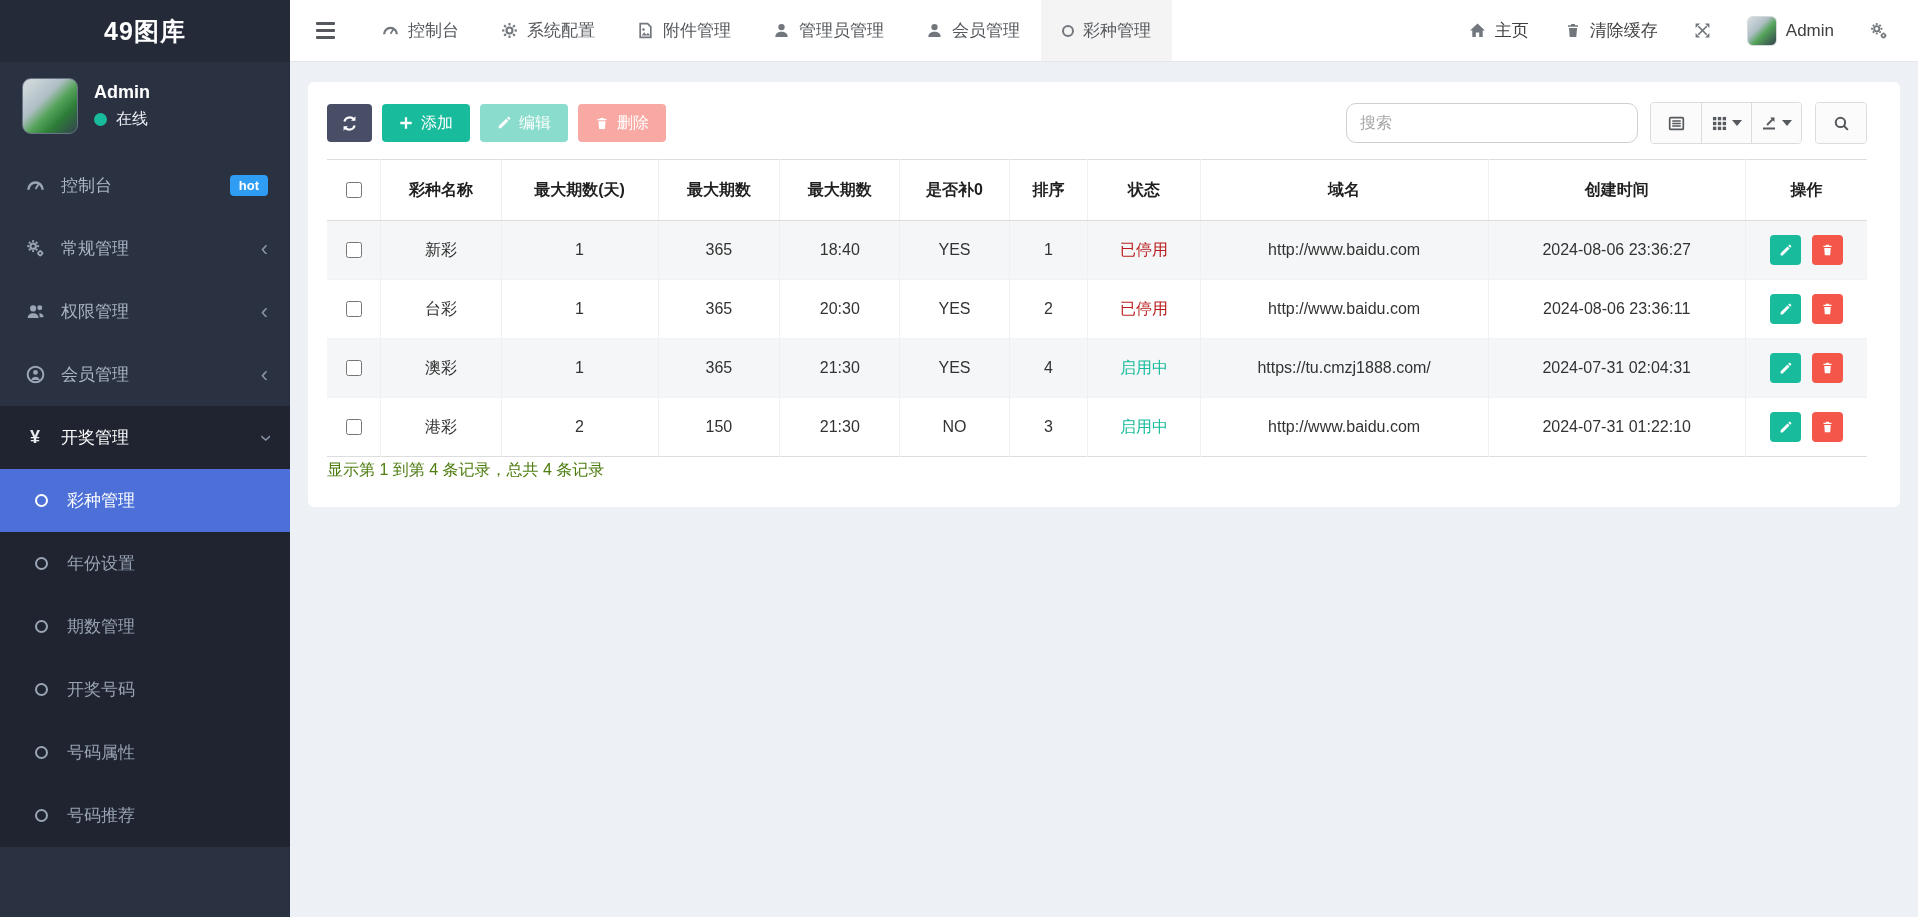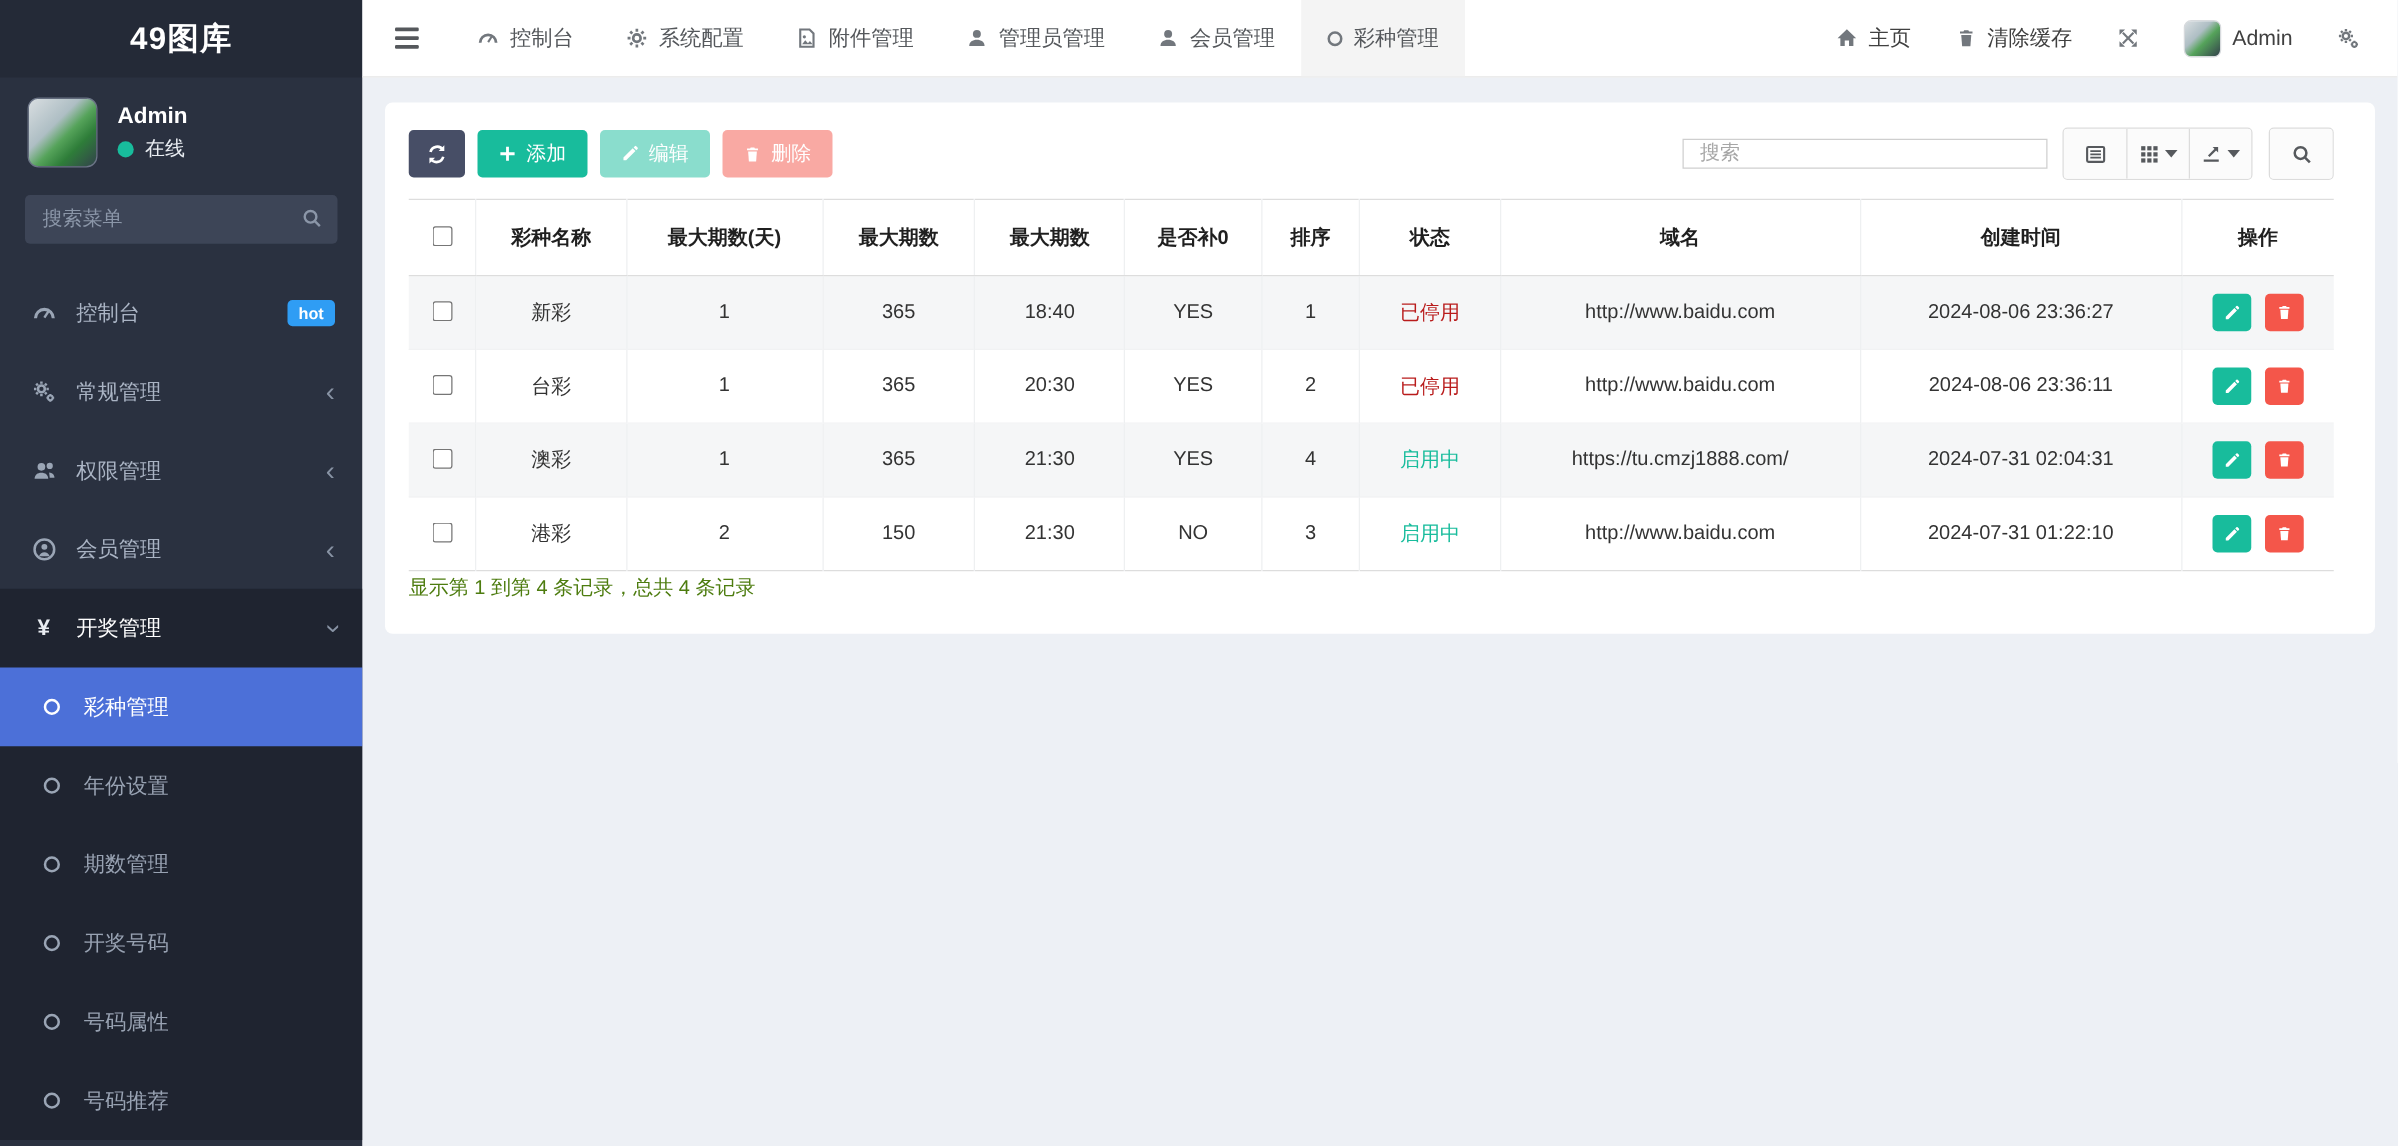--- a/index.html
+++ b/index.html
@@ -57,21 +57,21 @@
   .content { padding:20px 18px; }
   .panel { background:#fff; border-radius:6px; padding:20px 33px 26px 19px; }
   .toolbar { display:flex; align-items:center; margin-bottom:15px; }
   .btn { height:38px; border:none; border-radius:4px; color:#fff; font-size:16px; cursor:pointer;
          display:inline-flex; align-items:center; gap:8px; padding:0 17px; margin-right:10px; }
   .btn-refresh { background:#474e66; width:45px; justify-content:center; padding:0; }
   .btn-add { background:#18bc9c; }
   .btn-edit { background:#18bc9c; opacity:.5; }
   .btn-del { background:#f4564a; opacity:.5; }
   .toolbar-right { margin-left:auto; display:flex; align-items:center; }
-  .search-box { width:292px; height:24px; border:1px solid #cfcfcf; border-radius:0; font-size:16px;
+  .search-box { width:292px; height:40px; border:1px solid #cfcfcf; border-radius:10px; font-size:16px;
                 color:#666; padding:0 13px; outline:none; }
   .search-box::placeholder { color:#a6a6a6; }
   .tool-group { display:flex; margin-left:12px; border:1px solid #dcdcdc; border-radius:4px; overflow:hidden; }
   .tool-btn { width:50px; height:40px; background:#fbfbfb; border:none; display:flex; align-items:center;
               justify-content:center; gap:5px; color:#56595d; cursor:pointer; }
   .tool-group .tool-btn + .tool-btn { border-left:1px solid #dcdcdc; }
   .tool-single { margin-left:13px; border:1px solid #dcdcdc; border-radius:4px; overflow:hidden; }
   .caret { width:0; height:0; border-left:5px solid transparent; border-right:5px solid transparent;
            border-top:6px solid #56595d; display:inline-block; }
 
@@ -106,29 +106,20 @@
       <div class="avatar"></div>
       <div>
         <div class="user-name">Admin</div>
         <div class="user-status">
           <span class="dot"></span>
           <span>在线</span>
         </div>
       </div>
     </div>
 
-    <div class="menu-search">
-      <input type="text" placeholder="搜索菜单" style="">
-      <span class="s-ico">
-        <svg width="17" height="17" viewBox="0 0 16 16">
-            <circle cx="7" cy="7" r="4.4" fill="none" stroke="currentColor" stroke-width="1.8"></circle>
-            <line x1="10.4" y1="10.4" x2="14" y2="14" stroke="currentColor" stroke-width="1.8"></line>
-          </svg>
-      </span>
-    </div>
 
     <ul class="menu">
       <li class="menu-item">
         <span class="m-ico">
           <svg width="19" height="19" viewBox="0 0 16 16">
               <path d="M2 11.5a6 6 0 1 1 12 0" fill="none" stroke="currentColor" stroke-width="2.1"></path>
               <line x1="8" y1="11" x2="11" y2="6.4" stroke="currentColor" stroke-width="1.6"></line>
             </svg>
         </span>
         <span>控制台</span>

